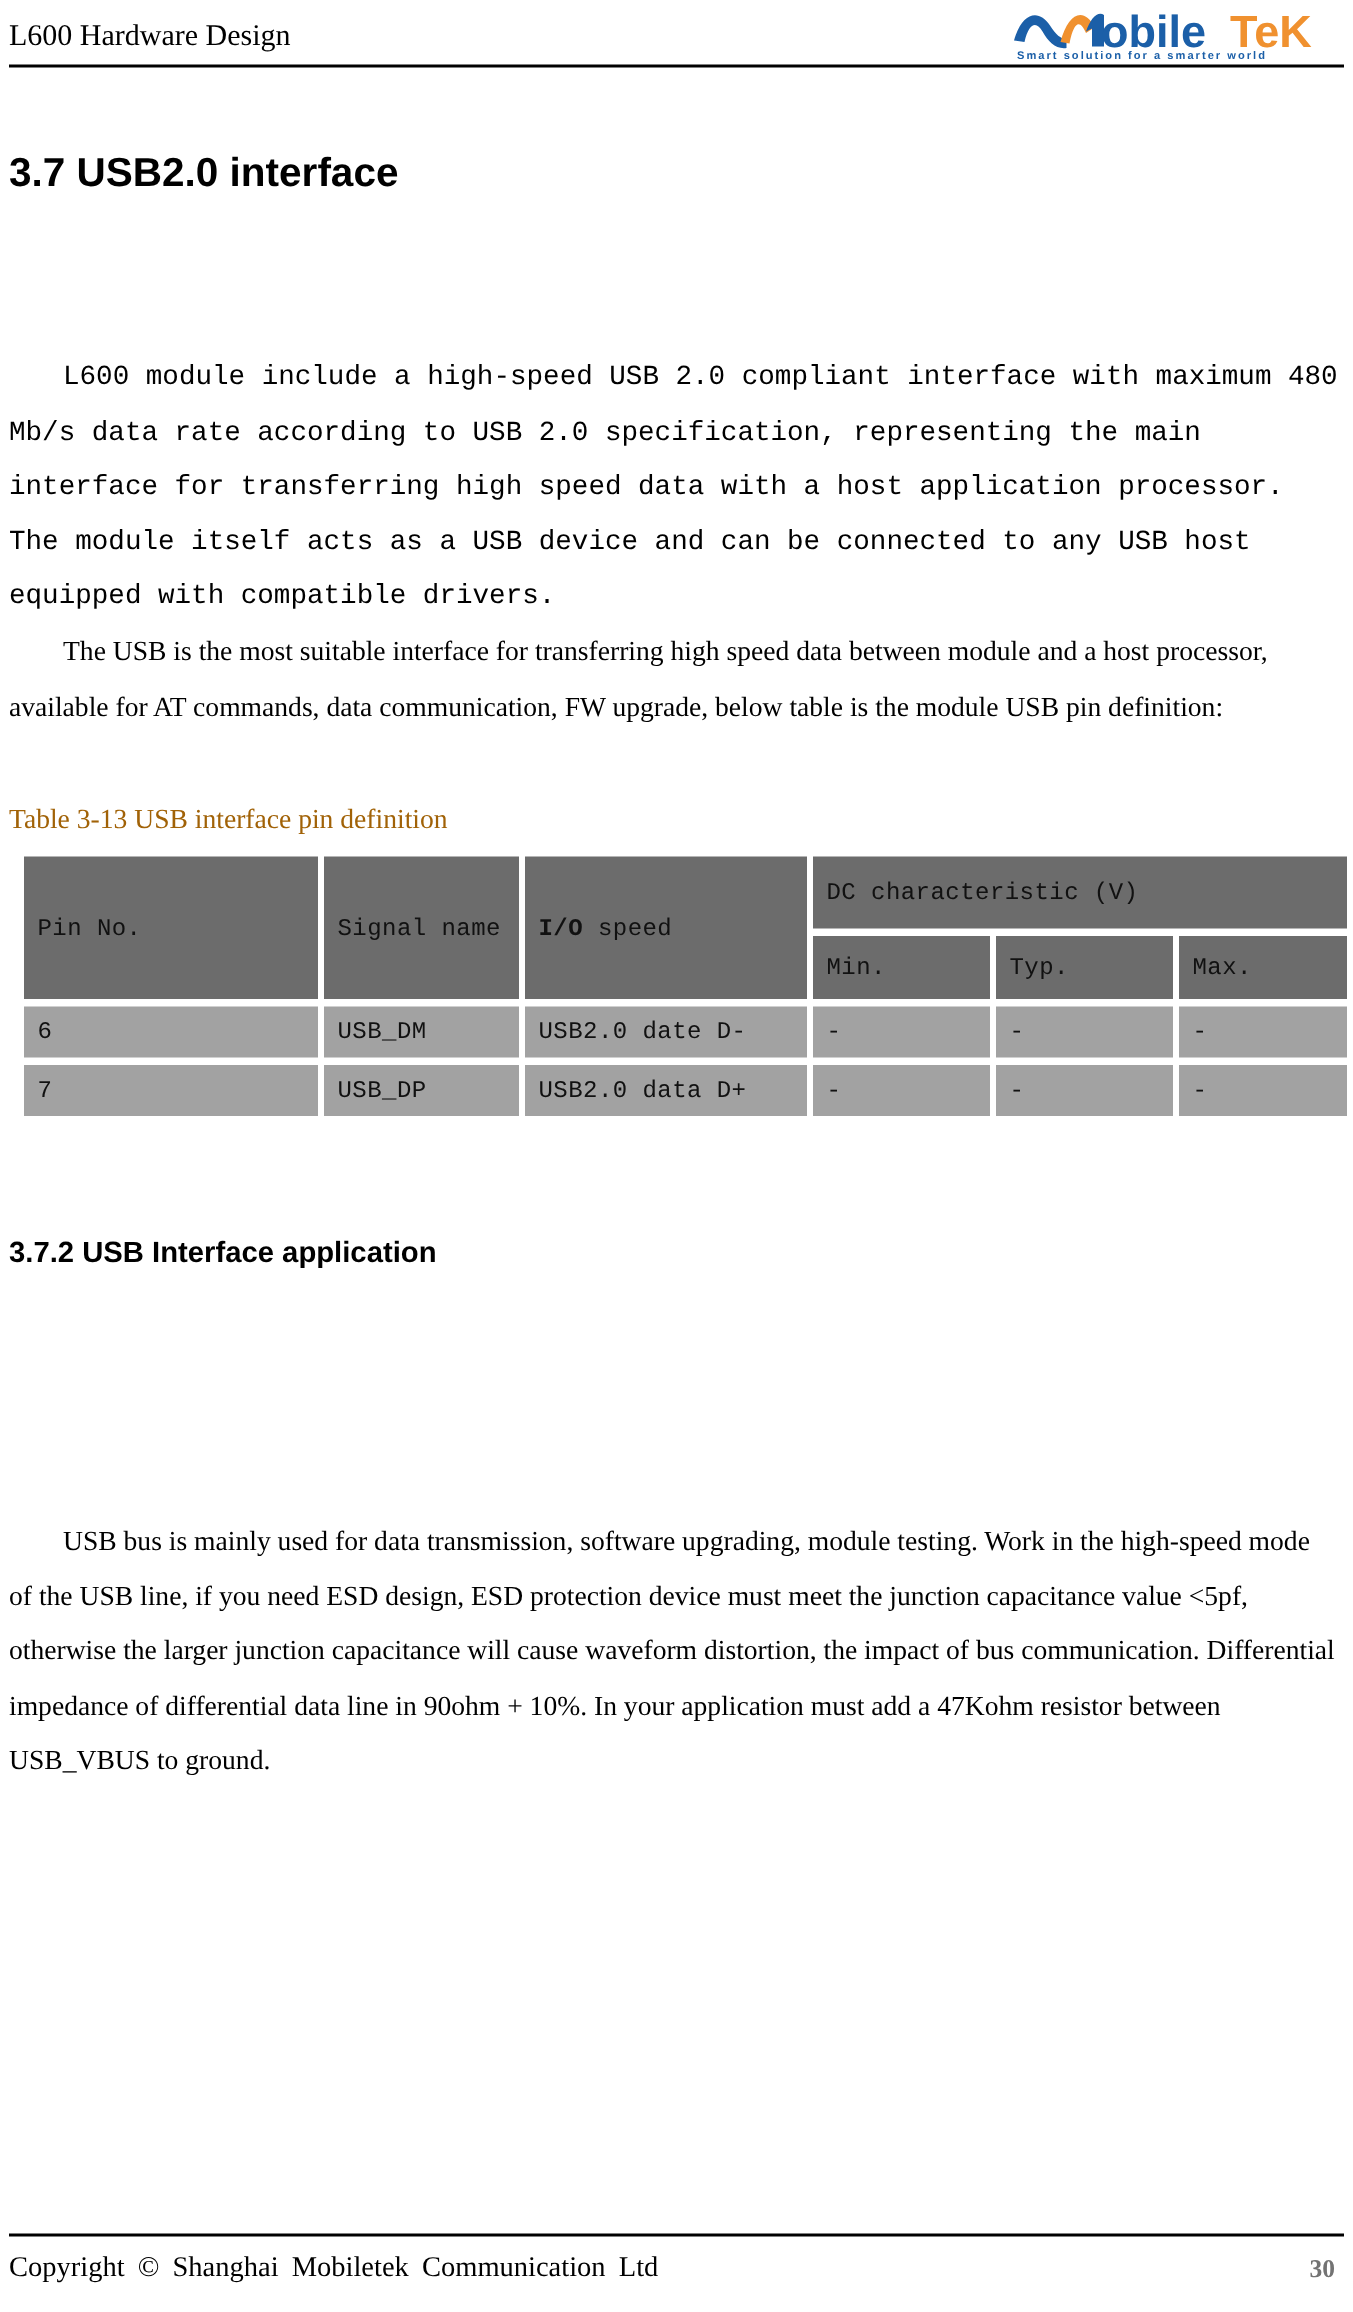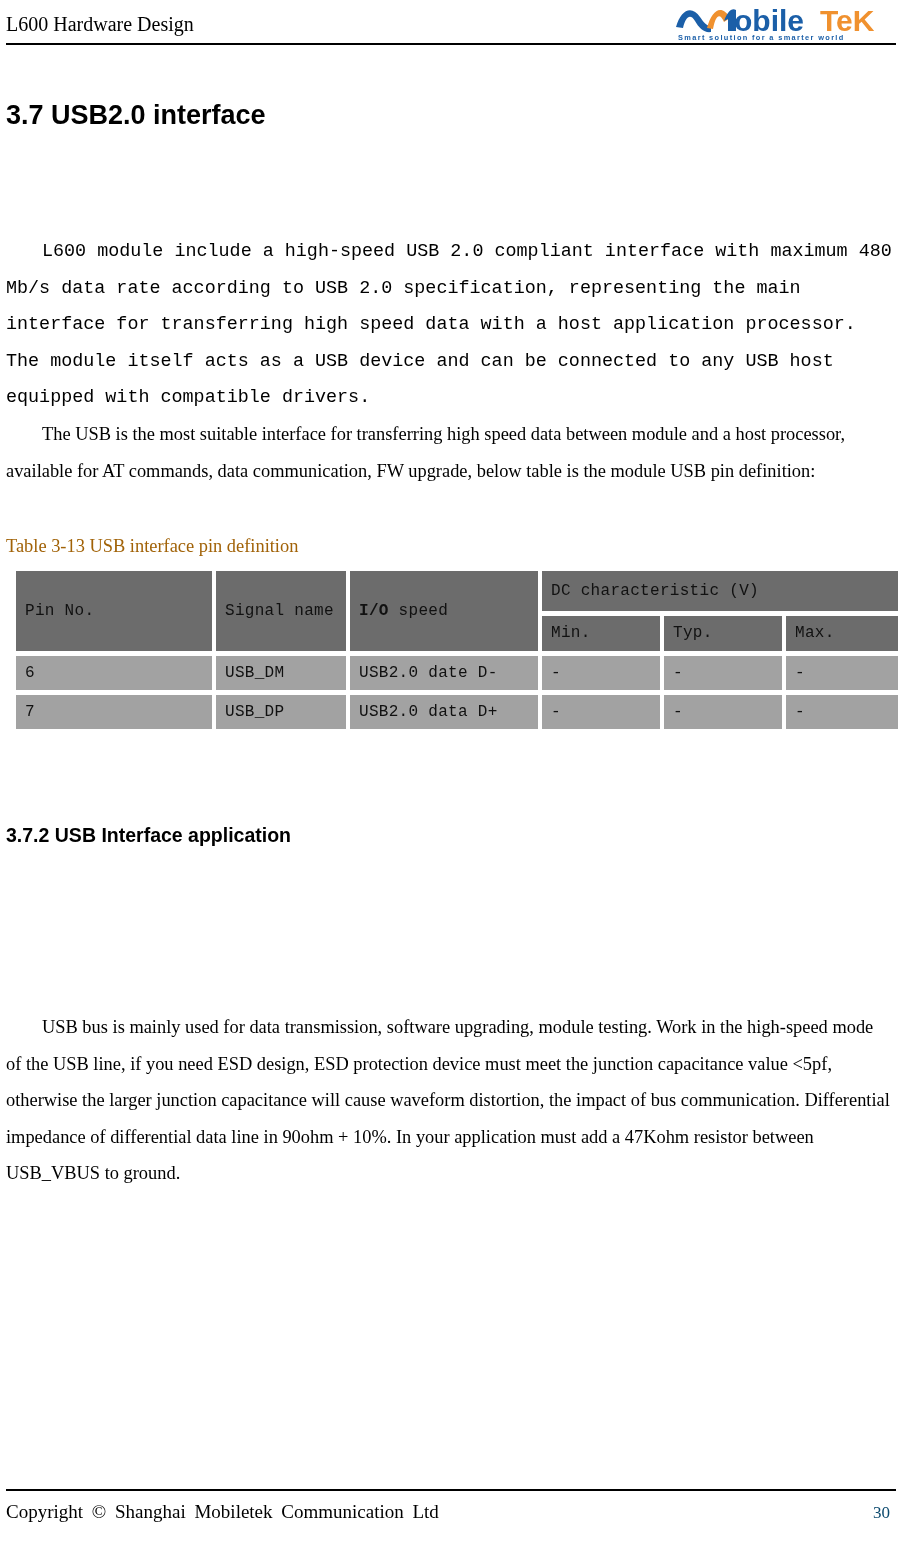--- a/index.html
+++ b/index.html
@@ -134,21 +134,21 @@
     border: 0;
     letter-spacing: 0.3px;
   }
   table.pin-table th {
     background: #6c6c6c;
   }
   table.pin-table td.cell {
     background: #a2a2a2;
     height: 34px;
   }
-  th.h-tall { height: 80px; vertical-align: middle; }
+  th.h-tall { height: 95px; vertical-align: middle; }
   th.h-group { height: 36px; vertical-align: middle; }
   th.h-sub { height: 32px; vertical-align: middle; }
   .io-bold { font-weight: bold; }
 
   col.c-pin   { width: 196px; }
   col.c-sig   { width: 130px; }
   col.c-io    { width: 188px; }
   col.c-min   { width: 118px; }
   col.c-typ   { width: 118px; }
   col.c-max   { width: 112px; }
@@ -180,21 +180,22 @@
     word-spacing: 4px;
     white-space: nowrap;
   }
   .footer-page {
     position: absolute;
     right: 12px;
     top: 19px;
     font-family: "Liberation Serif", "DejaVu Serif", serif;
     font-size: 17px;
     line-height: 22px;
-    color: #0c4a6e;
+    color: #737373;
+    font-weight: bold;
   }
 </style>
 </head>
 <body>
 
 <div class="page">
 
   <div class="page-header">
     <div class="header-title">L600 Hardware Design</div>
 

